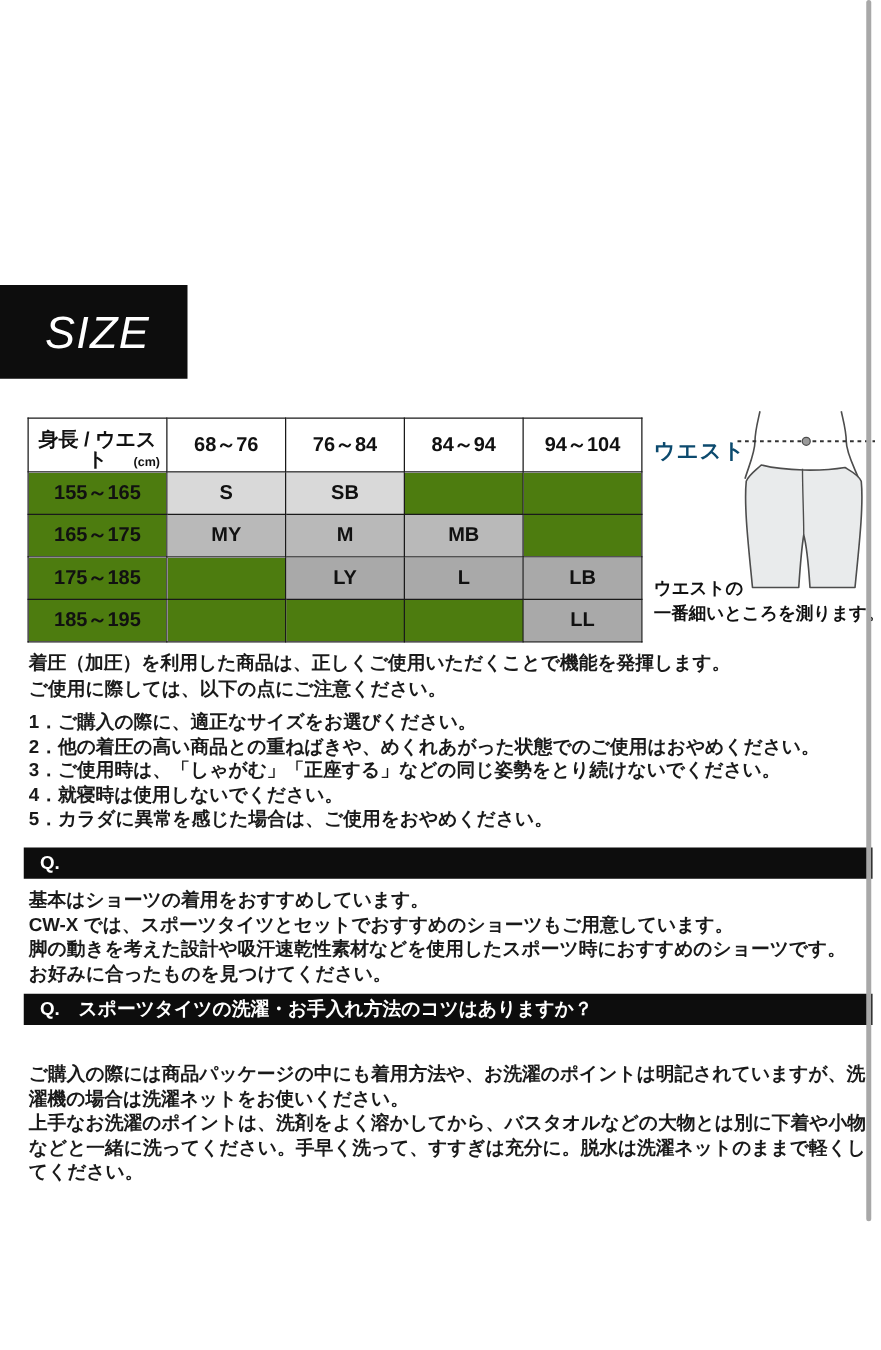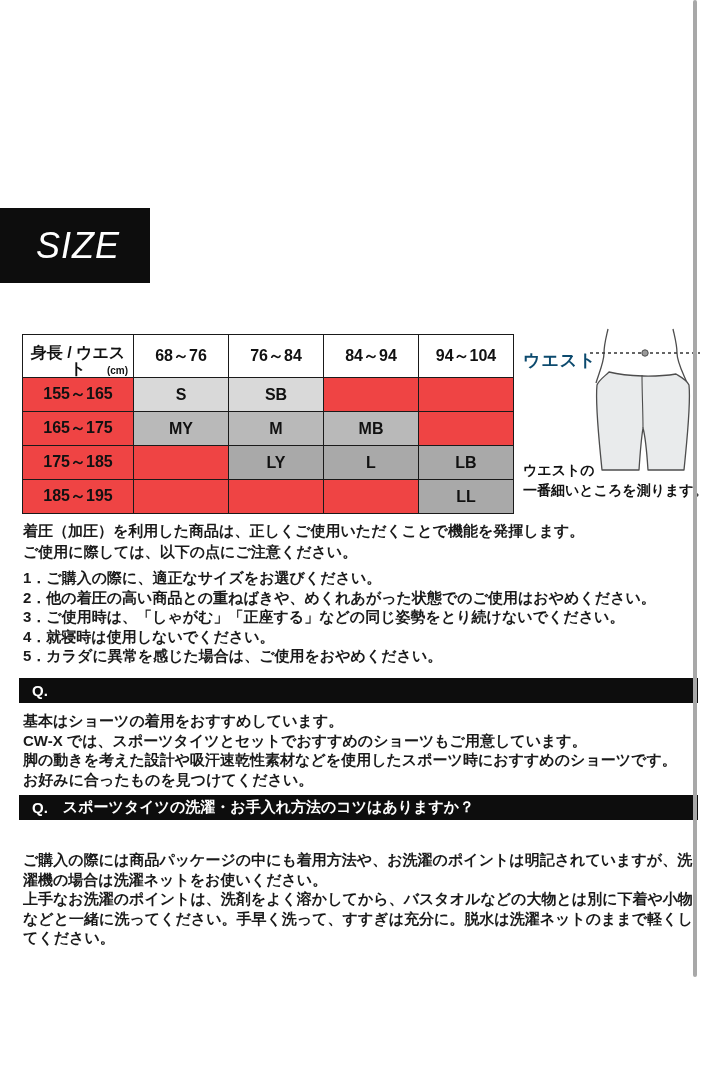--- a/index.html
+++ b/index.html
@@ -5,38 +5,38 @@
   html,body { margin:0; padding:0; background:#ffffff; }
   body {
     width:705px; height:1080px;
     font-family:"Liberation Sans","DejaVu Sans",sans-serif;
     color:#1a1a1a;
   }
   .stage { position:relative; width:705px; height:1080px; overflow:hidden; background:#fff; }
 
   
   .size-banner {
-    position:absolute; left:0; top:208px; width:150px; height:75px;
+    position:absolute; left:0; top:228px; width:150px; height:75px;
     background:#0d0d0d; color:#fff; box-sizing:border-box;
     display:flex; align-items:center; padding-left:36px;
     font-style:italic; font-size:36px; font-weight:400; letter-spacing:1px;
   }
 
   
   table.size {
     position:absolute; left:22px; top:334px;
     border-collapse:collapse; table-layout:fixed;
     font-weight:700; color:#111;
   }
   table.size th, table.size td {
     border:1.5px solid #1a1a1a; text-align:center; vertical-align:middle;
     padding:0; overflow:hidden;
   }
   table.size thead th { height:37px; font-size:16px; font-weight:700; background:#fff; }
-  table.size tbody th, table.size tbody td { height:33px; font-size:16px; background:#ef4444; }
+  table.size tbody th, table.size tbody td { height:33px; font-size:16px; background:#4d7c0f; }
   th.corner { position:relative; font-size:14px; }
   .corner .hl { display:block; line-height:16px; padding-top:10px; }
   .corner .hu { position:absolute; right:5px; bottom:1px; font-size:10px; font-weight:600; }
   td.light { background:#d9d9d9 !important; }
   td.mid   { background:#b9b9b9 !important; }
   td.dark  { background:#a9a9a9 !important; }
 
   
   .fig-svg { position:absolute; left:588px; top:327px; }
   .waist-label {

